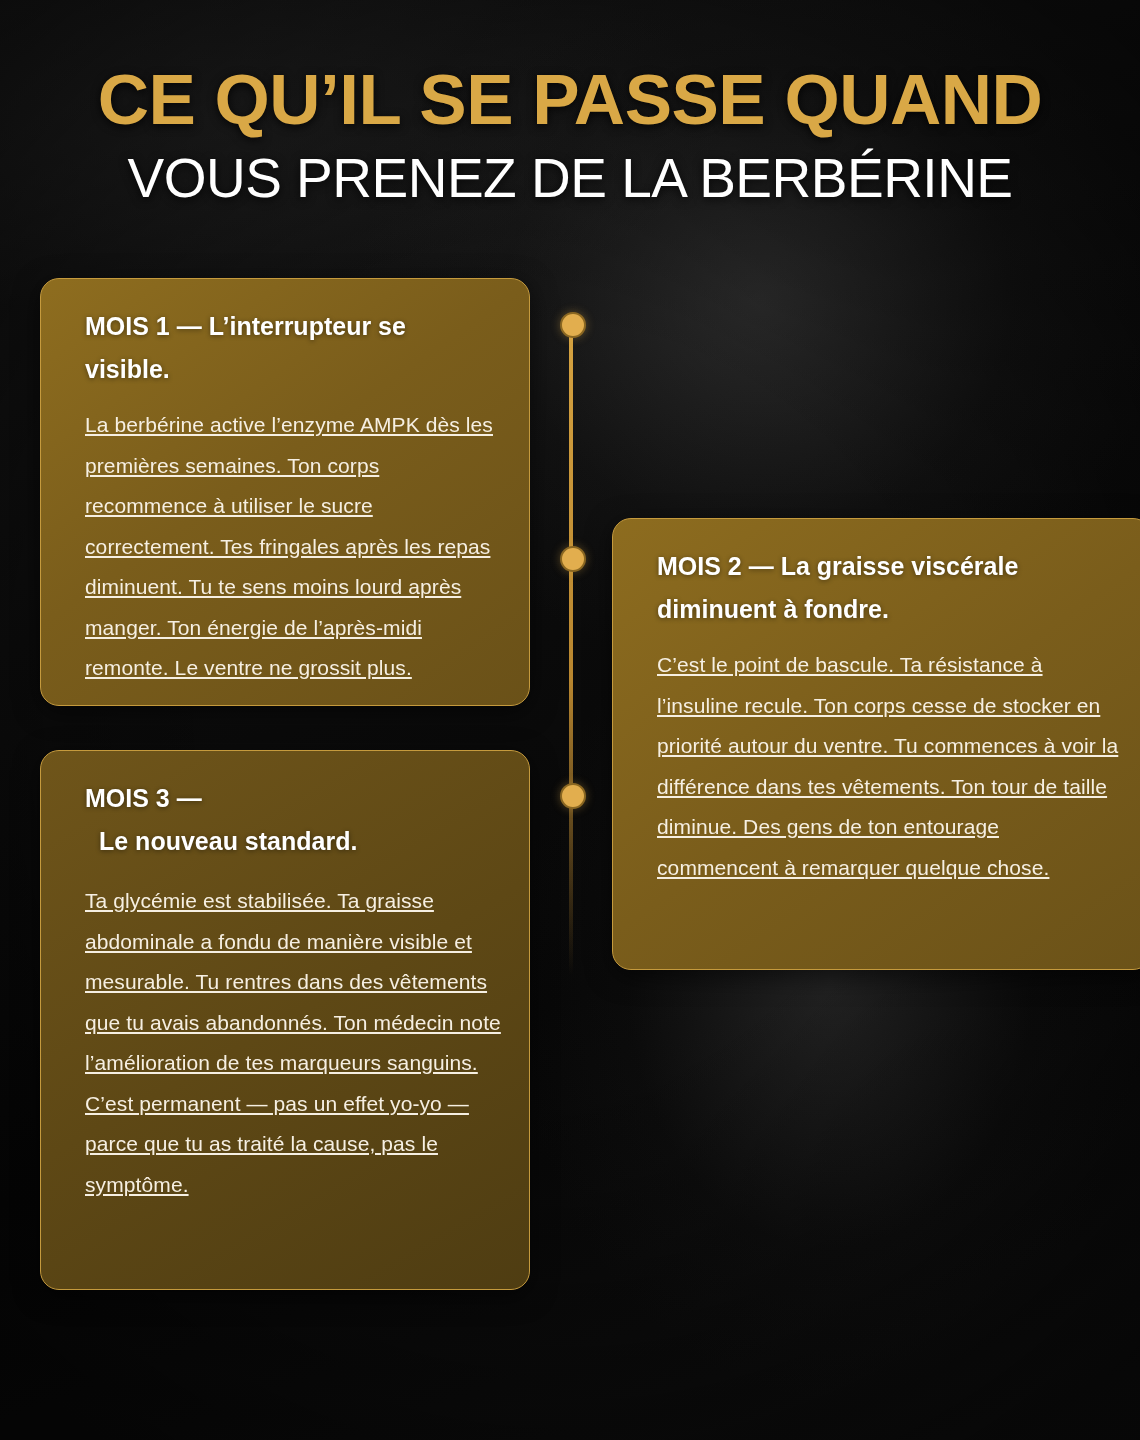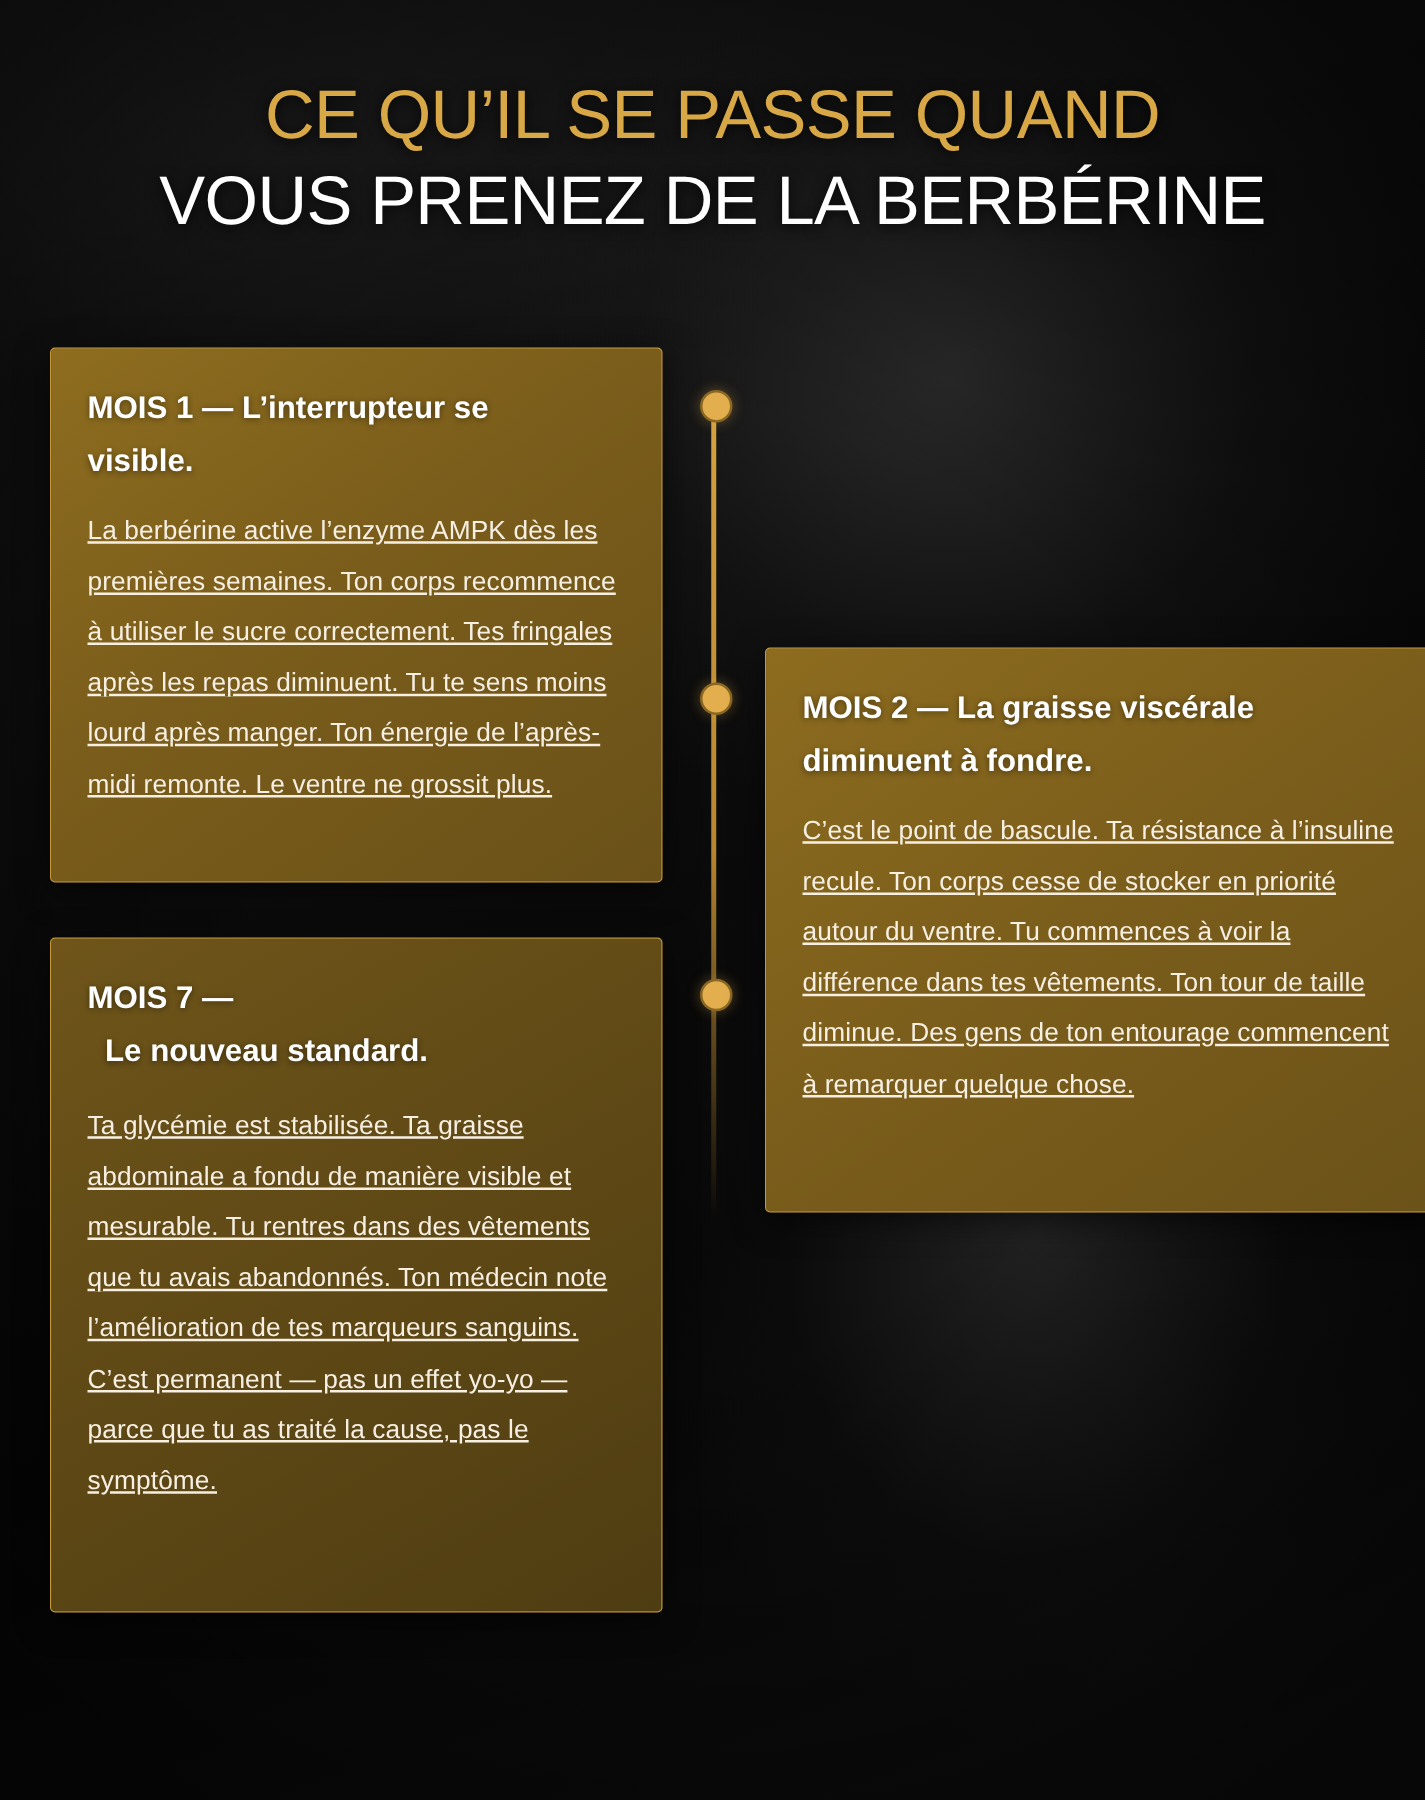--- a/index.html
+++ b/index.html
@@ -37,22 +37,22 @@
   .heading {
     position: absolute;
     top: 62px;
     left: 0;
     width: 1140px;
     text-align: center;
   }
   .heading .line1 {
     display: block;
     color: #d9a846;
-    font-size: 55px;
-    font-weight: normal;
+    font-size: 71px;
+    font-weight: bold;
     letter-spacing: -0.5px;
     line-height: 1.08;
     text-transform: uppercase;
     text-shadow: 0 2px 10px rgba(0,0,0,0.8);
   }
   .heading .line2 {
     display: block;
     margin-top: 10px;
     color: #ffffff;
     font-size: 55px;
@@ -83,25 +83,25 @@
     box-shadow: 0 0 10px rgba(226,174,78,0.35);
     left: 560px;
   }
   .node-1 { top: 312px; }
   .node-2 { top: 546px; }
   .node-3 { top: 783px; }
 
   
   .card {
     position: absolute;
-    border-radius: 4px;
+    border-radius: 19px;
     border: 1px solid #c59a3d;
     box-shadow: 0 6px 26px rgba(0,0,0,0.55);
     box-sizing: border-box;
-    padding: 26px 28px 26px 29px;
+    padding: 26px 28px 26px 44px;
   }
   .card-1 {
     left: 40px;
     top: 278px;
     width: 490px;
     height: 428px;
     background: linear-gradient(145deg, #8e6d1f 0%, #7a5d1b 45%, #6a5118 100%);
   }
   .card-2 {
     left: 612px;
@@ -170,20 +170,20 @@
     <h2 class="card-title">
       <span>MOIS 2 — La graisse viscérale</span>
       <br>
       <span>diminuent à fondre.</span>
     </h2>
     <p class="card-body">C’est le point de bascule. Ta résistance à l’insuline recule. Ton corps cesse de stocker en priorité autour du ventre. Tu commences à voir la différence dans tes vêtements. Ton tour de taille diminue. Des gens de ton entourage commencent à remarquer quelque chose.</p>
   </div>
 
   <div class="card card-3">
     <h2 class="card-title indented">
-      <span>MOIS 7 —</span>
+      <span>MOIS 3 —</span>
       <br>
       <span class="second">Le nouveau standard.</span>
     </h2>
     <p class="card-body">Ta glycémie est stabilisée. Ta graisse abdominale a fondu de manière visible et mesurable. Tu rentres dans des vêtements que tu avais abandonnés. Ton médecin note l’amélioration de tes marqueurs sanguins. C’est permanent — pas un effet yo-yo — parce que tu as traité la cause, pas le symptôme.</p>
   </div>
 
 </div>
 
 </body></html>

